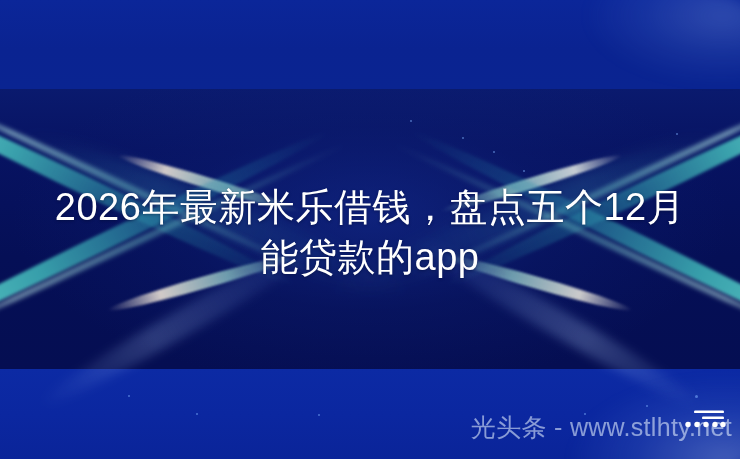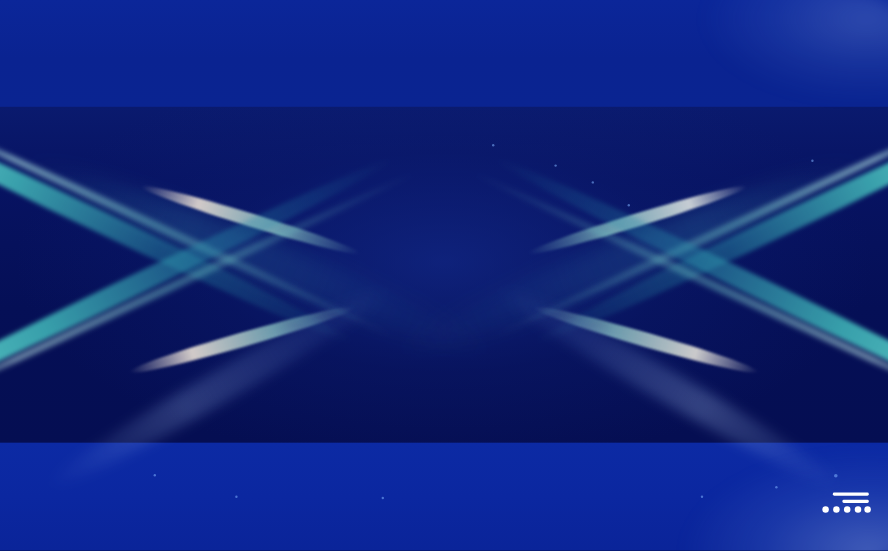--- a/index.html
+++ b/index.html
@@ -344,21 +344,26 @@
       <div class="sparkle" style="left: 523px; top: 170px; width: 2px; height: 2px; opacity: 0.55;"></div>
       <div class="sparkle" style="left: 676px; top: 133px; width: 2px; height: 2px; opacity: 0.55;"></div>
       <div class="sparkle" style="left: 128px; top: 395px; width: 2px; height: 2px; opacity: 0.55;"></div>
       <div class="sparkle" style="left: 196px; top: 413px; width: 2px; height: 2px; opacity: 0.55;"></div>
       <div class="sparkle" style="left: 695px; top: 395px; width: 3px; height: 3px; opacity: 0.55;"></div>
       <div class="sparkle" style="left: 318px; top: 414px; width: 2px; height: 2px; opacity: 0.55;"></div>
       <div class="sparkle" style="left: 584px; top: 413px; width: 2px; height: 2px; opacity: 0.55;"></div>
       <div class="sparkle" style="left: 646px; top: 405px; width: 2px; height: 2px; opacity: 0.55;"></div>
     </div>
 
-
+  <div id="headline">2026年最新米乐借钱，盘点五个12月
+能贷款的app</div>
+
+  <div id="watermark">
+    <span>光头条 - www.stlhty.net</span>
+  </div>
 
   <svg id="watermark-logo" viewBox="0 0 46 26">
     <rect x="12" y="2.5" width="30" height="2.6" rx="1.2" fill="#ffffff"></rect>
     <rect x="20" y="8.5" width="22" height="2.6" rx="1.2" fill="#ffffff"></rect>
     <circle cx="6" cy="16.5" r="2.7" fill="#ffffff"></circle>
     <circle cx="15" cy="16.5" r="2.7" fill="#ffffff"></circle>
     <circle cx="24" cy="16.5" r="2.7" fill="#ffffff"></circle>
     <circle cx="33" cy="16.5" r="2.7" fill="#ffffff"></circle>
     <circle cx="41" cy="16.5" r="2.7" fill="#ffffff"></circle>
   </svg>

